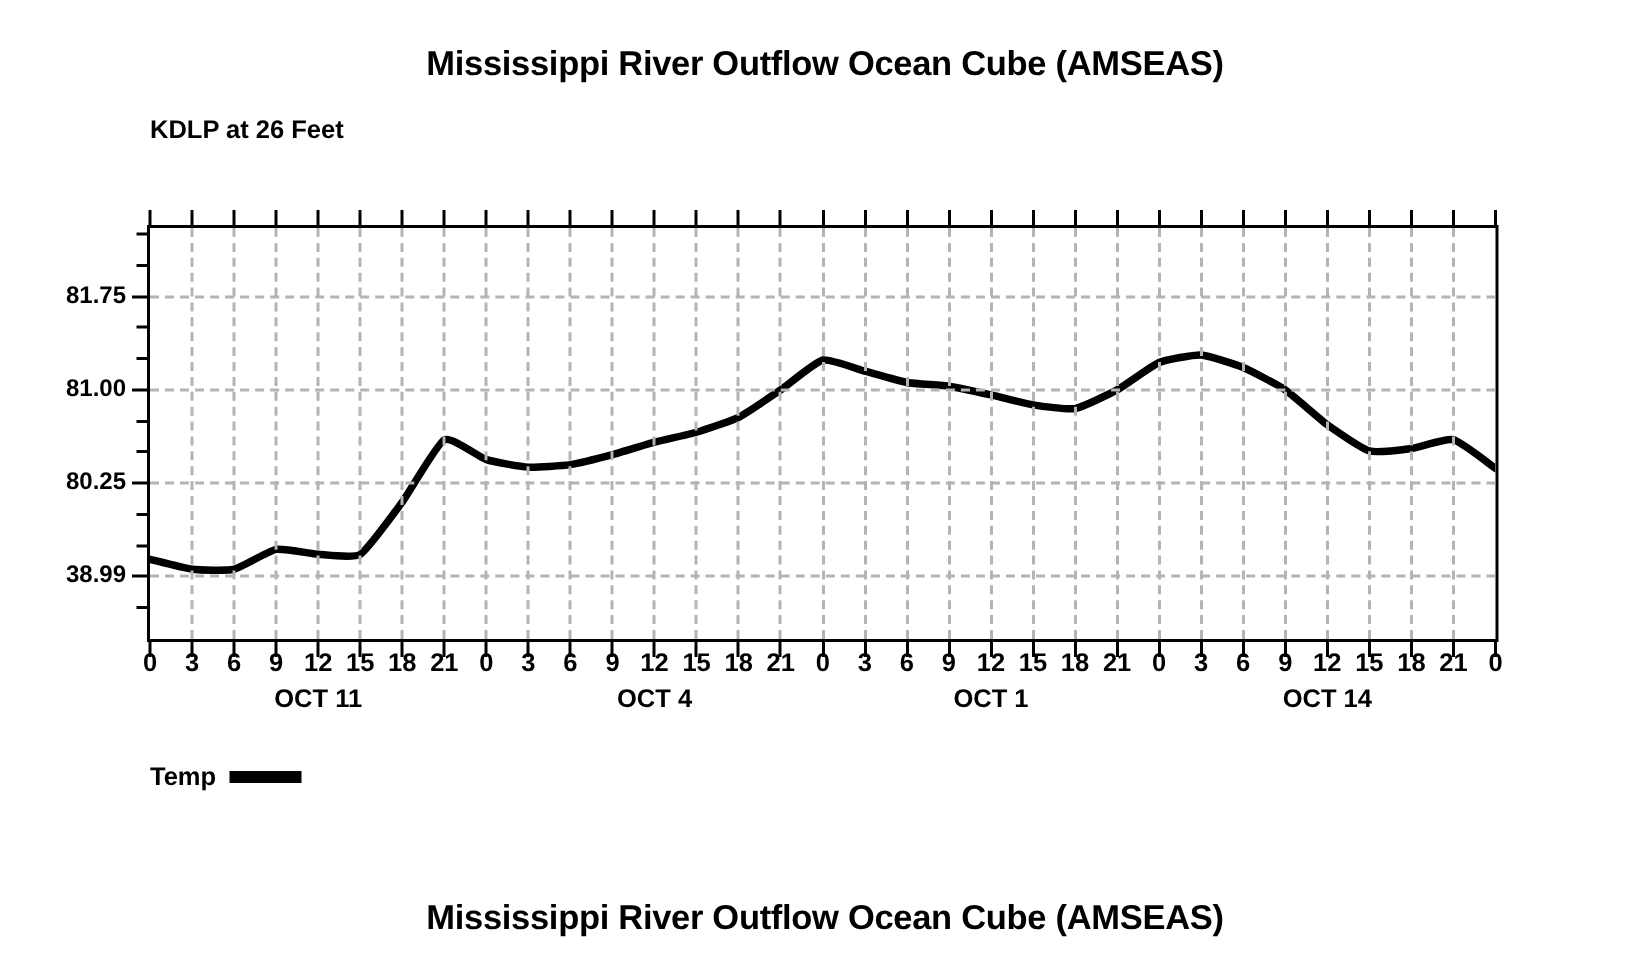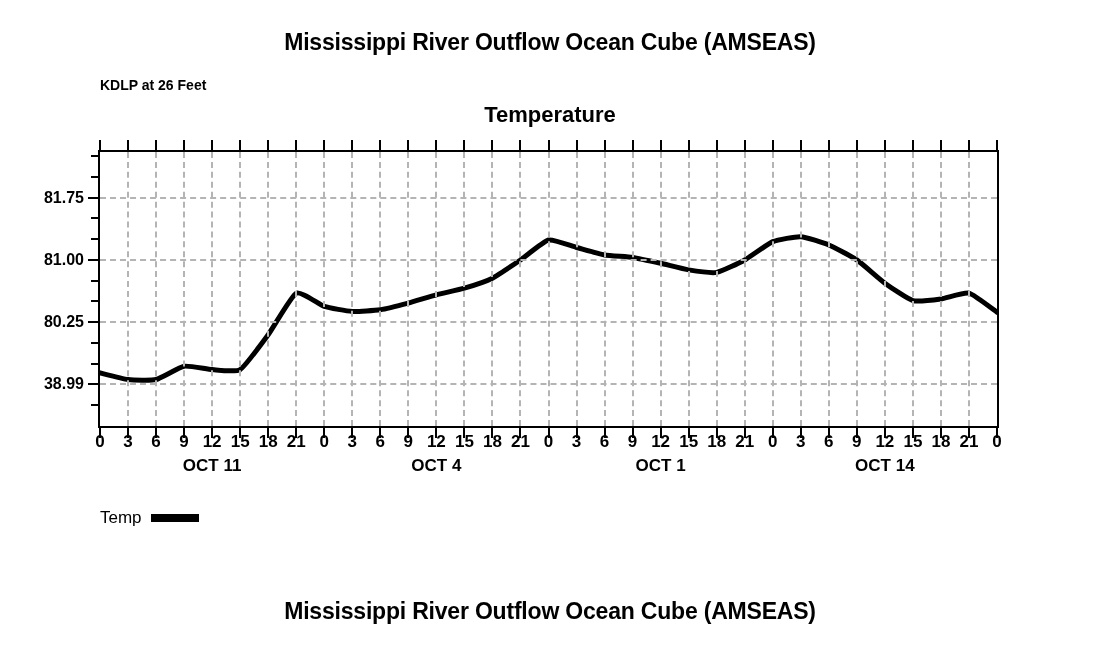--- a/index.html
+++ b/index.html
@@ -24,21 +24,21 @@
     text-align: center;
     font-size: 23px;
     font-weight: bold;
     letter-spacing: -0.2px;
   }
   #title-top { top: 29px; }
   #title-bottom { top: 598px; }
 
   .hdr {
     position: absolute;
-    font-size: 14px;
+    font-size: 17px;
     font-weight: bold;
     white-space: nowrap;
   }
   #hdr-station { left: 100px; top: 77px; }
   #hdr-coords  { left: 100px; top: 105px; }
   #hdr-param   { left: 0; right: 0; top: 102px; text-align: center; font-size: 22px; }
   #hdr-run     { right: 96px; top: 105px; }
 
   
   #plot {
@@ -138,39 +138,38 @@
   #legend {
     position: absolute;
     left: 100px;
     top: 508px;
     display: flex;
     align-items: center;
     gap: 9px;
   }
   #legend .lg-text {
     font-size: 17px;
-    font-weight: normal;
+    font-weight: bold;
   }
   #legend .lg-swatch {
     width: 48px;
     height: 8px;
     background: #000;
   }
 
   svg { display: block; }
 </style>
 </head>
 <body>
 
 <div id="page">
 
   <div class="title-main" id="title-top">Mississippi River Outflow Ocean Cube (AMSEAS)</div>
 
   <div class="hdr" id="hdr-station">KDLP at 26 Feet</div>
-  <div class="hdr" id="hdr-param">Temperature</div>
 
   <div id="ylabel">
     
   </div>
 
   <div id="yticks-host">
       <div class="ytick-major" style="top: 383.485px;"></div>
       <div class="ytick-label" style="right: auto; left: 28px; width: 56px; top: 375.485px;">38.99</div>
       <div class="ytick-major" style="top: 321.212px;"></div>
       <div class="ytick-label" style="right: auto; left: 28px; width: 56px; top: 313.212px;">80.25</div>

